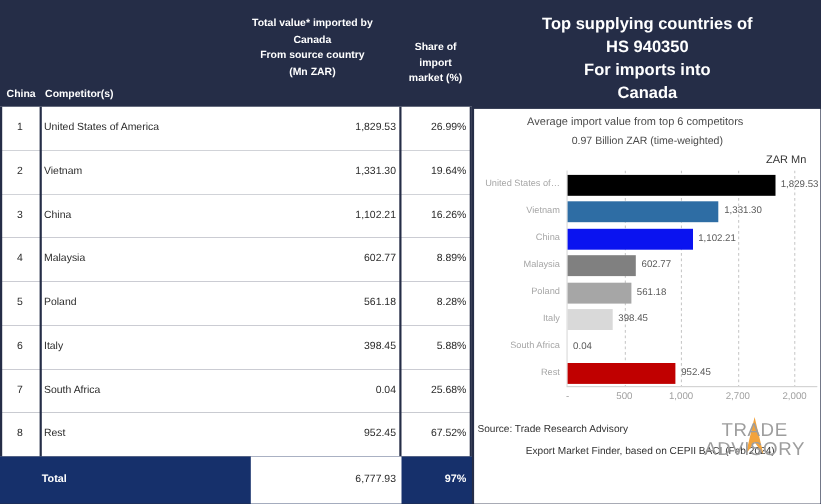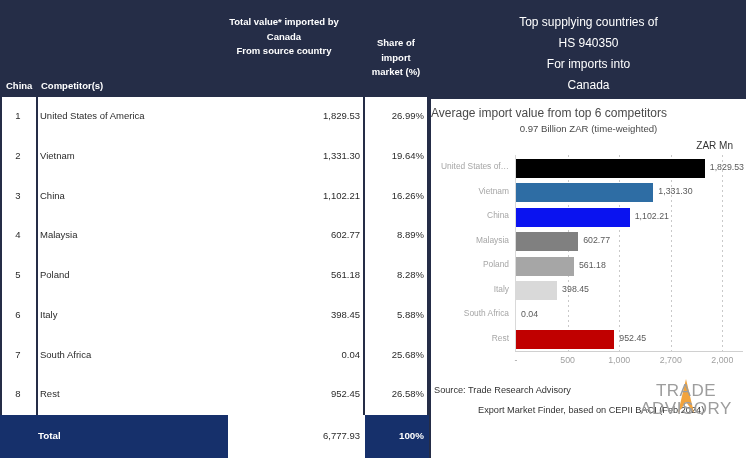--- a/index.html
+++ b/index.html
@@ -41,27 +41,27 @@
 
   .total-row { position: absolute; left: 0; top: 415px; width: 429px; height: 43px; }
   .total-bg { position: absolute; left: 0; top: 0; width: 429px; height: 43px; background: #16306b; }
   .total-valbox { position: absolute; left: 228px; top: 0; width: 137px; height: 43px; background: #ffffff; }
   .total-label { position: absolute; left: 38px; top: 15px; font-size: 9.8px; font-weight: bold; color: #ffffff; text-align: right; }
   .total-val { position: absolute; left: 232px; top: 15px; width: 128px; text-align: right; font-size: 9.5px; color: #2b2b2b; }
   .total-share { position: absolute; left: 368px; top: 15px; width: 56px; text-align: right; font-size: 9.8px; font-weight: bold; color: #ffffff; }
 
   
   .chart-head { position: absolute; left: 431px; top: 0; width: 315px; height: 97px; color:#fff; }
-  .ch-line { position: absolute; left: 0; width: 315px; text-align: center; font-size: 12px; font-weight: normal; line-height: 14.5px; color: #ffffff; }
+  .ch-line { position: absolute; left: 0; width: 315px; text-align: center; font-size: 15px; font-weight: bold; line-height: 14.5px; color: #ffffff; }
 
   .chart-panel {
     position: absolute; left: 431px; top: 99px; width: 315px; height: 359px;
     background: #ffffff;
   }
-  .chart-title { position: absolute; left: 0; top: 7px; width: 293px; font-size: 12px; color: #4a4a4a; }
+  .chart-title { position: absolute; left: 0; top: 7px; width: 293px; text-align: center; font-size: 10px; color: #4a4a4a; }
   .chart-subtitle { position: absolute; left: 0; top: 24px; width: 315px; text-align: center; font-size: 9.6px; color: #4a4a4a; }
 
   .unit-label { position: absolute; right: 13px; top: 41px; font-size: 10px; color: #333; font-weight: normal; }
 
   .plot { position: absolute; left: 0; top: 56px; width: 315px; height: 216px; }
 
   .grid { position: absolute; left: 0; top: 0; width: 315px; height: 196px; }
   .gline { position: absolute; top: 0; width: 1px; height: 196px;
            background-image: linear-gradient(to bottom, #c9c9c9 50%, rgba(255,255,255,0) 0%);
            background-size: 1px 5px; background-repeat: repeat-y; }
@@ -88,20 +88,21 @@
 
   <div class="table-panel">
 
     <div class="thead">
       <div class="th th-item">China</div>
       <div class="th th-comp">Competitor(s)</div>
       <div class="th th-value">
         <div>Total value* imported by</div>
         <div>Canada</div>
         <div>From source country</div>
+        <div>(Mn ZAR)</div>
       </div>
       <div class="th th-share">
         <div>Share of</div>
         <div>import</div>
         <div>market (%)</div>
       </div>
     </div>
 
     <div class="tbody" id="tbody">
         <div class="row" style="top: 0px;">
@@ -143,34 +144,34 @@
         <div class="row" style="top: 238.5px;">
           <div class="cell c-item">7</div>
           <div class="cell c-name">South Africa</div>
           <div class="cell c-val">0.04</div>
           <div class="cell c-share">25.68%</div>
         </div>
         <div class="row" style="top: 278.25px;">
           <div class="cell c-item">8</div>
           <div class="cell c-name">Rest</div>
           <div class="cell c-val">952.45</div>
-          <div class="cell c-share">26.58%</div>
+          <div class="cell c-share">67.52%</div>
         </div>
         <div class="vrule vrule-l"></div>
         <div class="vrule vrule-a"></div>
         <div class="vrule vrule-b"></div>
         <div class="vrule vrule-r"></div>
       </div>
 
     <div class="total-row">
       <div class="total-bg"></div>
       <div class="total-valbox"></div>
       <div class="total-label">Total</div>
       <div class="total-val">6,777.93</div>
-      <div class="total-share">100%</div>
+      <div class="total-share">97%</div>
     </div>
   </div>
 
   <div class="chart-head">
     <div class="ch-line" style="top:15px;">Top supplying countries of</div>
     <div class="ch-line" style="top:36px;">HS 940350</div>
     <div class="ch-line" style="top:57px;">For imports into</div>
     <div class="ch-line" style="top:78px;">Canada</div>
   </div>
 

